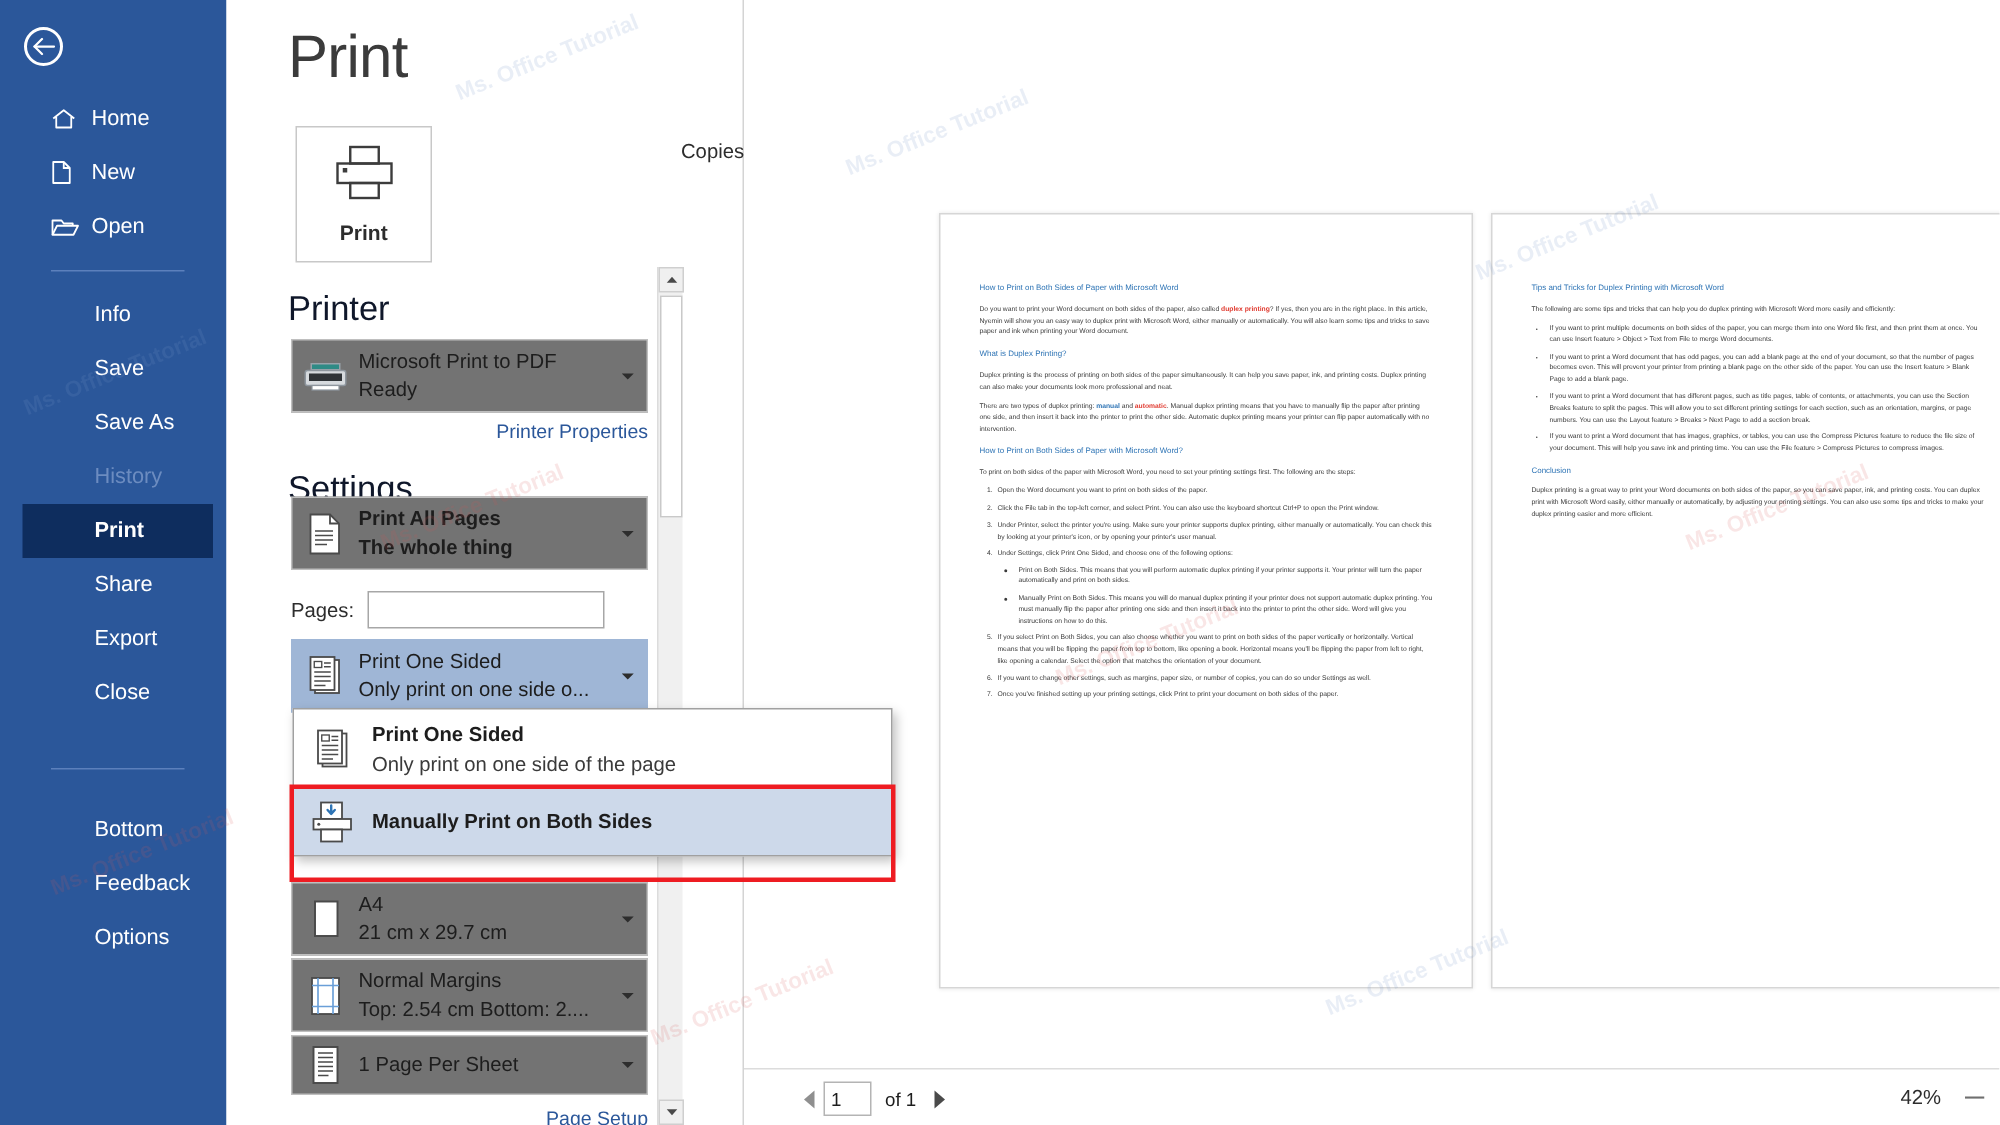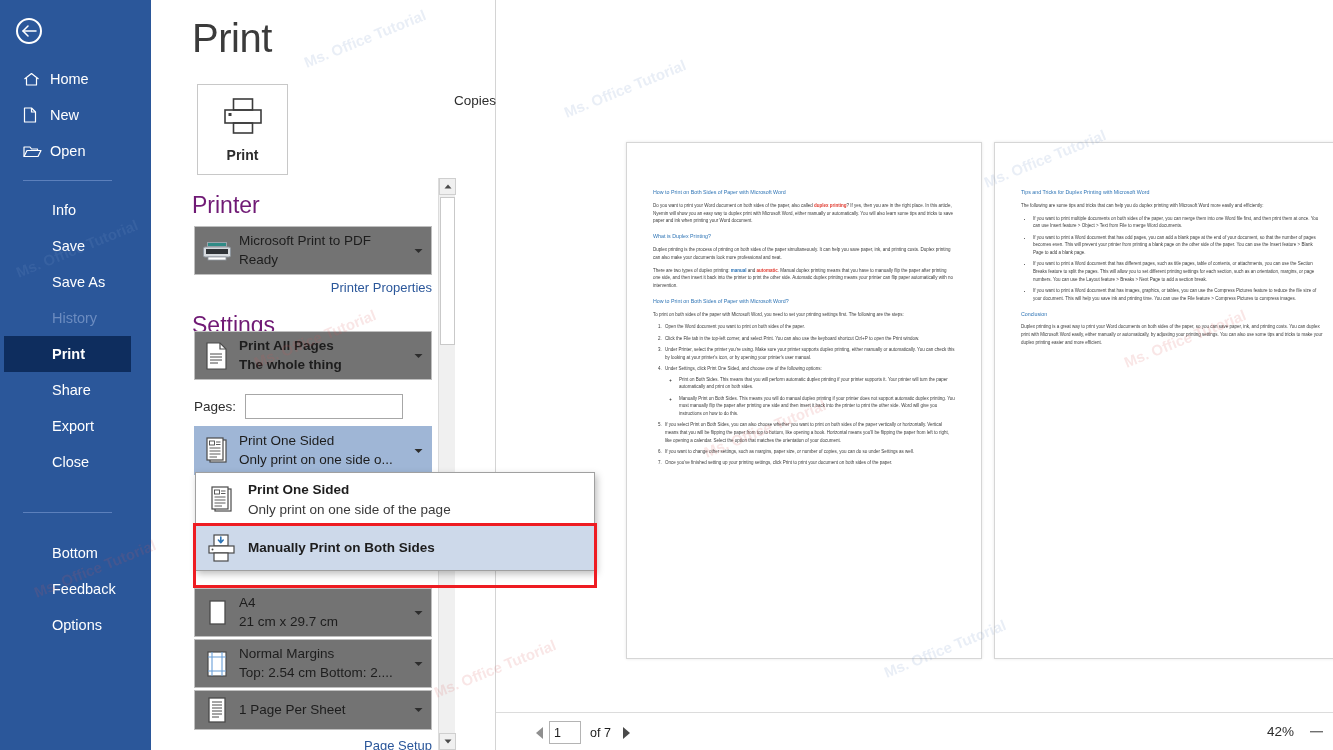--- a/index.html
+++ b/index.html
@@ -60,21 +60,21 @@
     margin-left: 10px; width: 72px; height: 25px; border: 1px solid #a7a7a7;
     background: #fff; display: flex; align-items: center; position: relative;
   }
   .spin-wrap .spin-val { font-size: 13.5px; color: #2d2d2d; padding-left: 8px; }
   .spin-btns {
     position: absolute; right: 3px; top: 1px; height: 21px;
     display: flex; flex-direction: column; justify-content: space-between;
     cursor: pointer;
   }
   .sec-head {
-    position: absolute; font-size: 23px; color: #701a75; font-weight: 400;
+    position: absolute; font-size: 23px; color: #0f172a; font-weight: 400;
   }
   .info-i {
     width: 13px; height: 13px; border: 1px solid #9b9b9b; border-radius: 50%;
     display: inline-flex; align-items: center; justify-content: center;
     font-size: 9px; color: #6f6f6f; font-family: "Liberation Serif", serif;
     cursor: pointer;
   }
   .combo {
     position: absolute; left: 43px; width: 238px; border: 1px solid #bfbfbf;
     background: #737373; display: flex; align-items: center; cursor: pointer;
@@ -186,21 +186,21 @@
 <div id="app">
 
   <div id="sidebar">
     <div class="back-btn">
       <svg width="15" height="12" viewBox="0 0 15 12" fill="none">
         <path d="M6 1 L1 6 L6 11" stroke="#ffffff" stroke-width="1.5" fill="none" stroke-linecap="round" stroke-linejoin="round"></path>
         <path d="M1 6 H14" stroke="#ffffff" stroke-width="1.5" stroke-linecap="round"></path>
       </svg>
     </div>
 
-    <div style="position:absolute;left:4px;top:61px;width:127px;">
+    <div style="position:absolute;left:15px;top:61px;width:127px;">
       <div class="side-item">
         <span class="s-ico">
           <svg width="17" height="15" viewBox="0 0 17 15">
               <path d="M1.5 7 L8.5 1.5 L15.5 7 M3.5 6 V13 H13.5 V6" stroke="#ffffff" stroke-width="1.2" fill="none" stroke-linejoin="round"></path>
             </svg>
         </span>
         <span class="s-lbl">Home</span>
       </div>
       <div class="side-item">
         <span class="s-ico">
@@ -513,21 +513,21 @@
   </div>
 
   <div id="statusbar">
     <div class="nav-group">
       <span class="nav-arrow">
         <svg width="11" height="14" viewBox="0 0 11 14">
             <path d="M9 1 L2 7 L9 13 Z" fill="#8f8f8f"></path>
           </svg>
       </span>
       <input class="page-input" type="text" value="1" style="">
-      <span class="page-of">of 7</span>
+      <span class="page-of">of 1</span>
       <span class="nav-arrow">
         <svg width="11" height="14" viewBox="0 0 11 14">
             <path d="M2 1 L9 7 L2 13 Z" fill="#4a4a4a"></path>
           </svg>
       </span>
     </div>
     <div id="zoom-group">
       <span class="zoom-pct">42%</span>
       <span class="zoom-minus">
         <svg width="13" height="3" viewBox="0 0 13 3">

